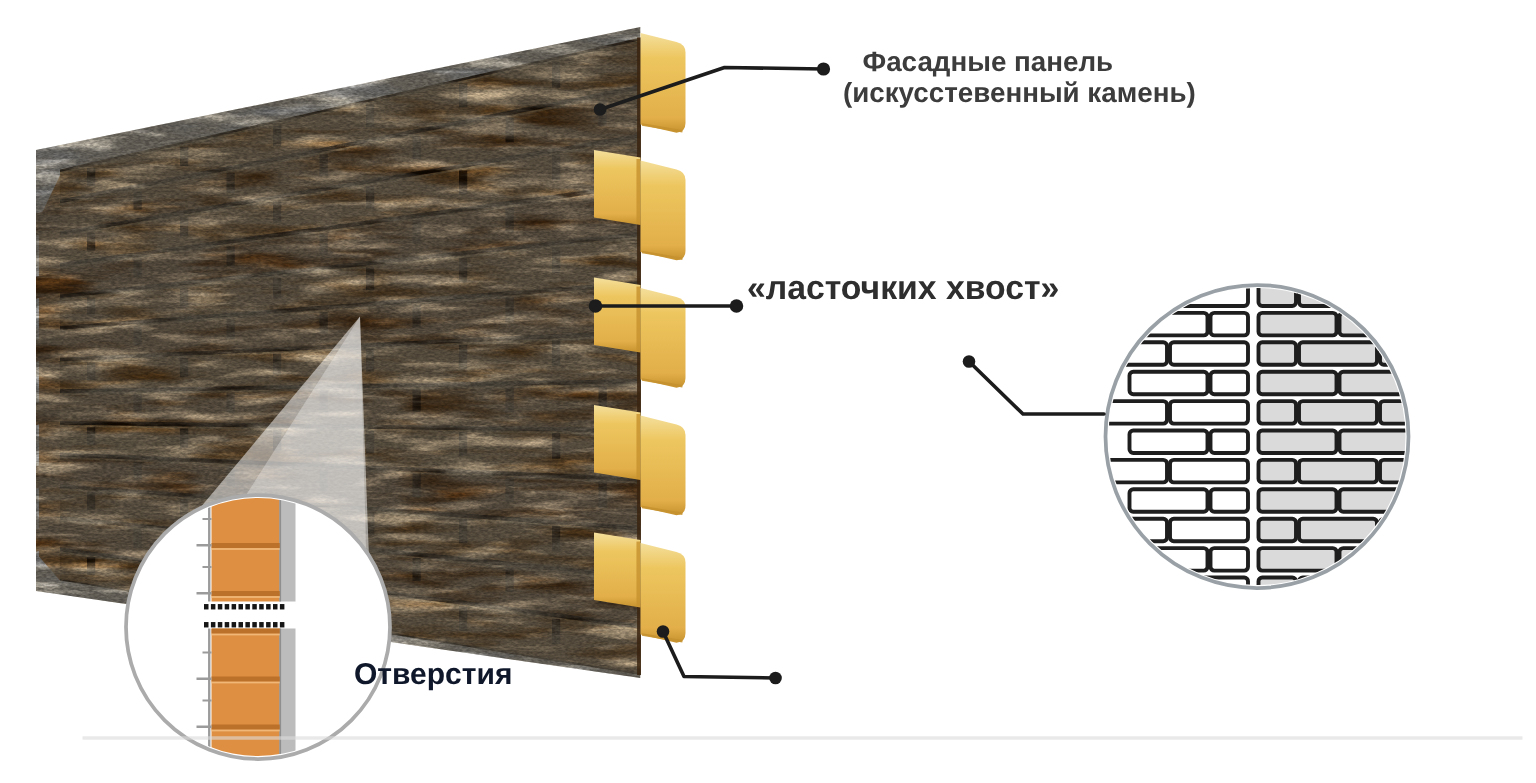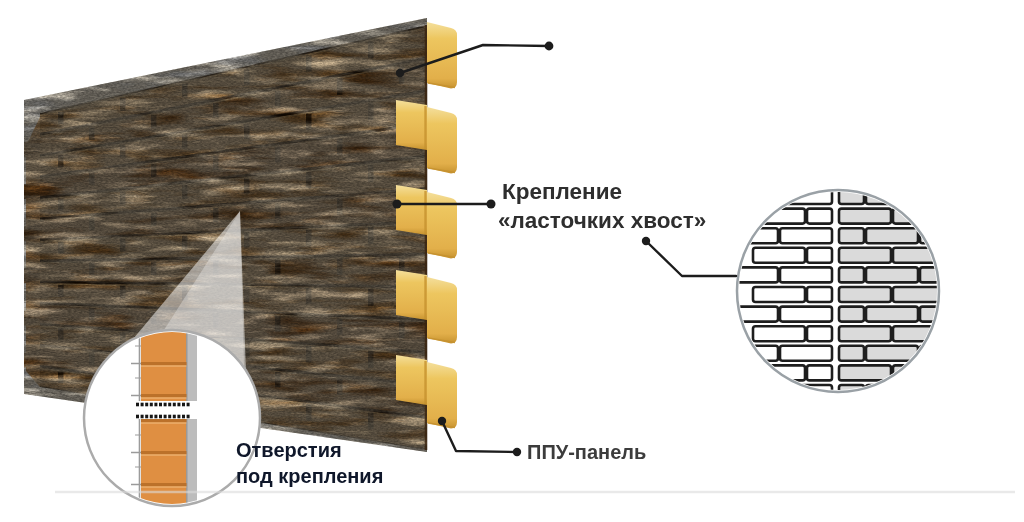--- a/index.html
+++ b/index.html
@@ -323,26 +323,27 @@
         <circle cx="646" cy="241" r="4.2" fill="#1c1c1c"></circle>
         <path d="M442,421 L456,451 L517,452" fill="none" stroke="#1c1c1c" stroke-width="2.4" stroke-linecap="round" stroke-linejoin="round"></path>
         <circle cx="442" cy="421" r="4.2" fill="#1c1c1c"></circle>
         <circle cx="517" cy="452" r="4.2" fill="#1c1c1c"></circle>
       </g>
     <g id="g-base">
         <line x1="55" y1="492" x2="1015" y2="492" stroke="#dcdcdc" stroke-width="2.4" opacity="0.6"></line>
       </g>
   </svg>
 
+  <div class="lbl" id="lb-facade">
+    <div class="l1">Фасадные панель</div>
+    <div class="l2">(искусстевенный камень)</div>
+  </div>
 
   <div class="lbl" id="lb-fastening">
-    <div class="l1">Крепление</div>
     <div class="l2">«ласточких хвост»</div>
   </div>
 
   <div class="lbl" id="lb-holes">
     <div class="l1">Отверстия</div>
-    <div class="l2">под крепления</div>
   </div>
 
-  <div class="lbl" id="lb-ppu">ППУ-панель</div>
 
 </div>
 
 </body></html>

